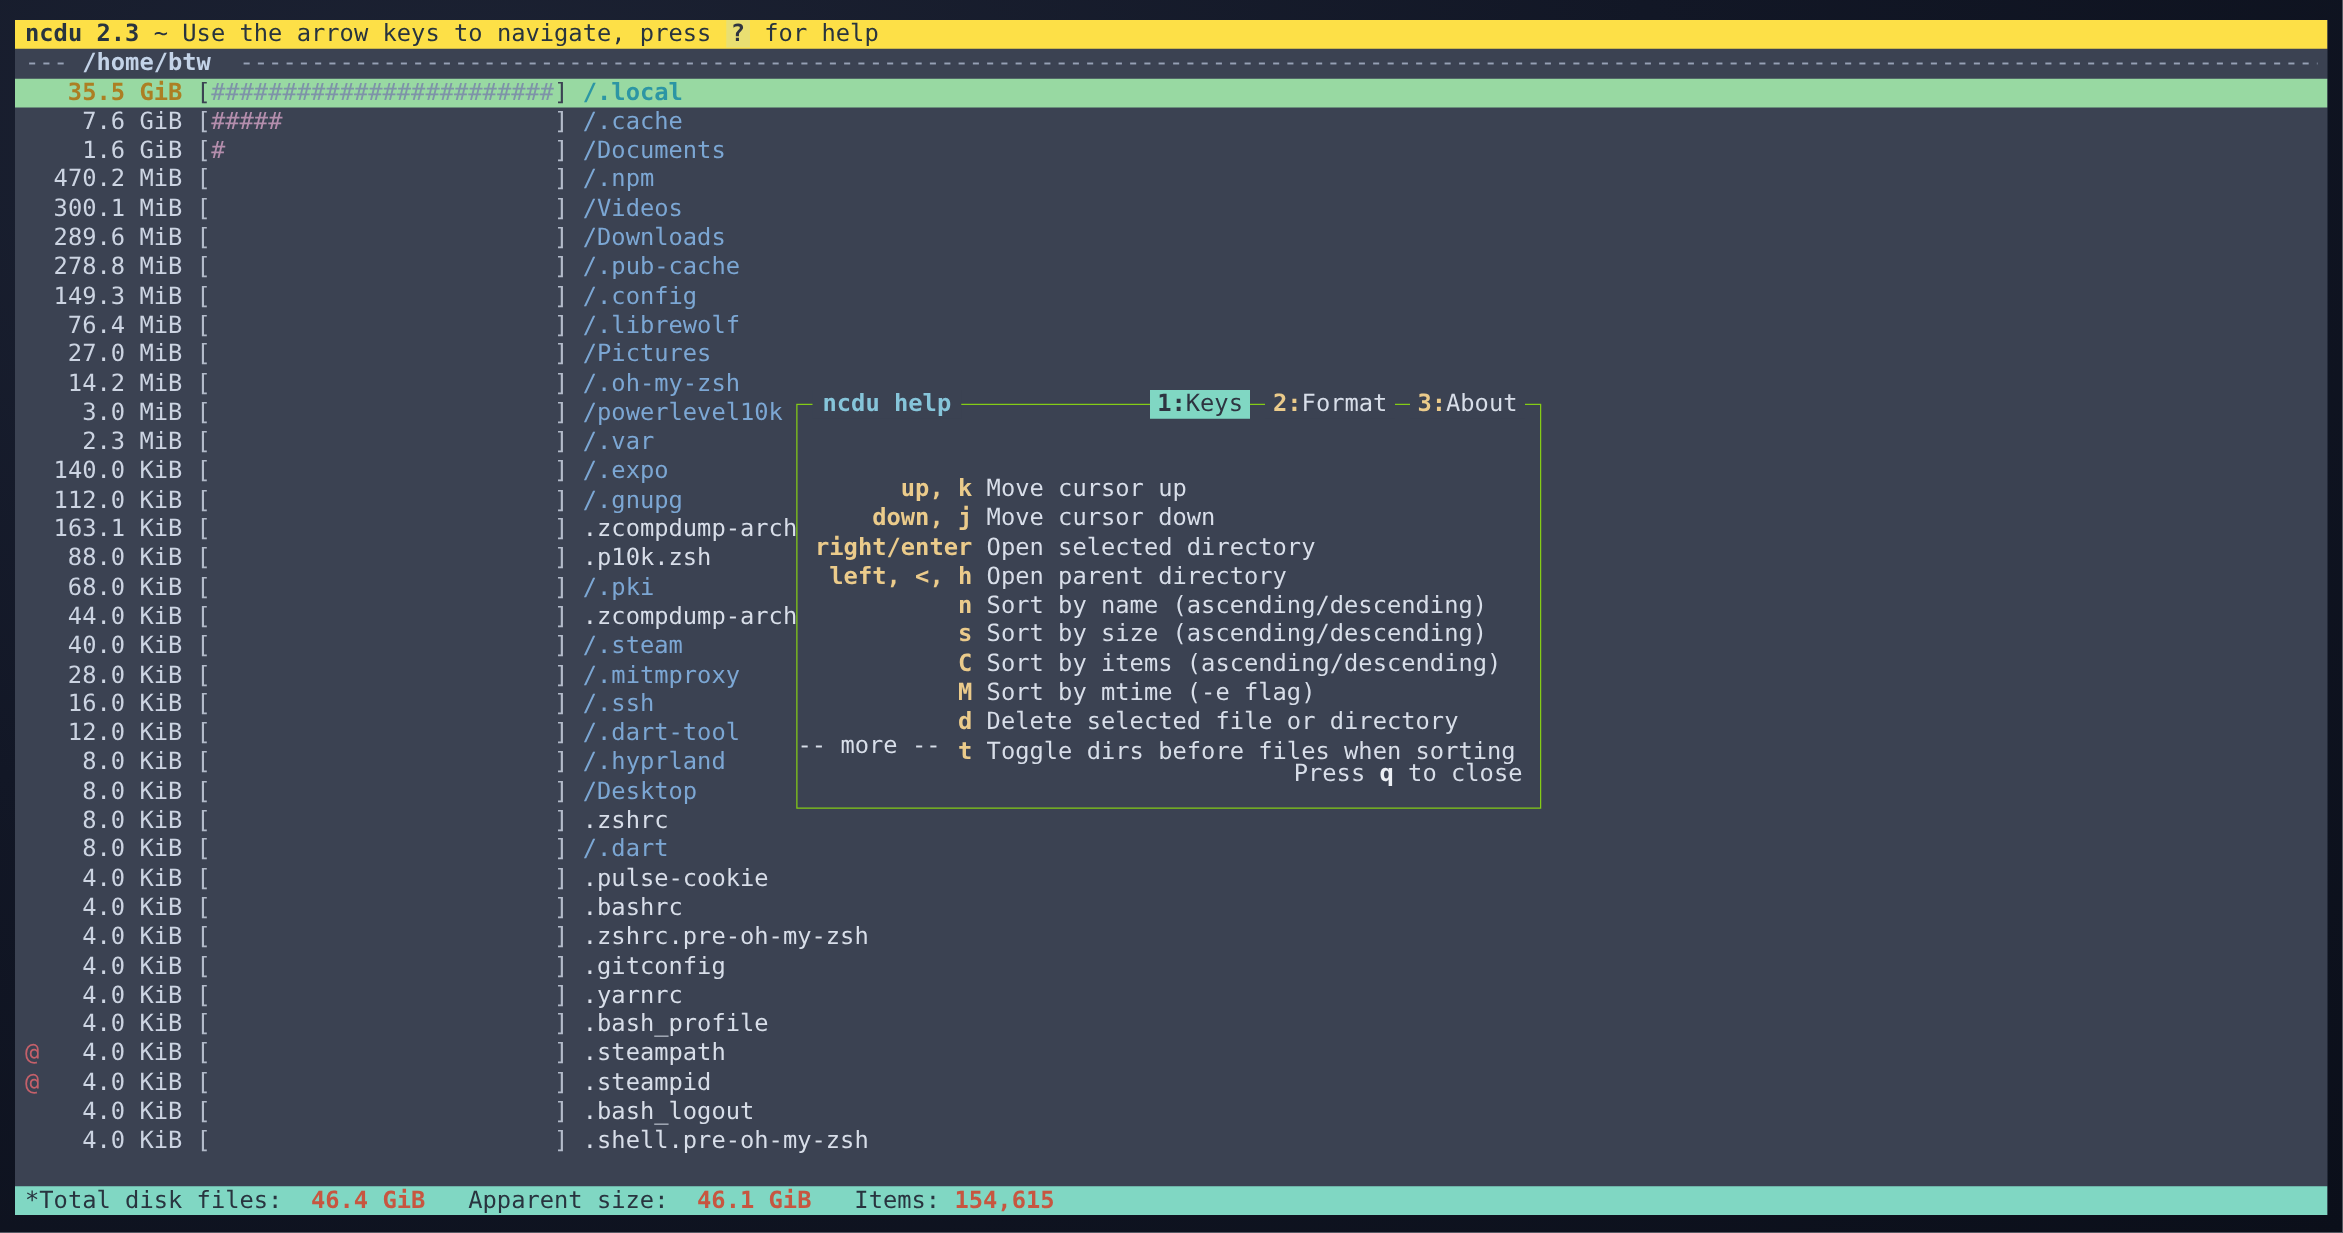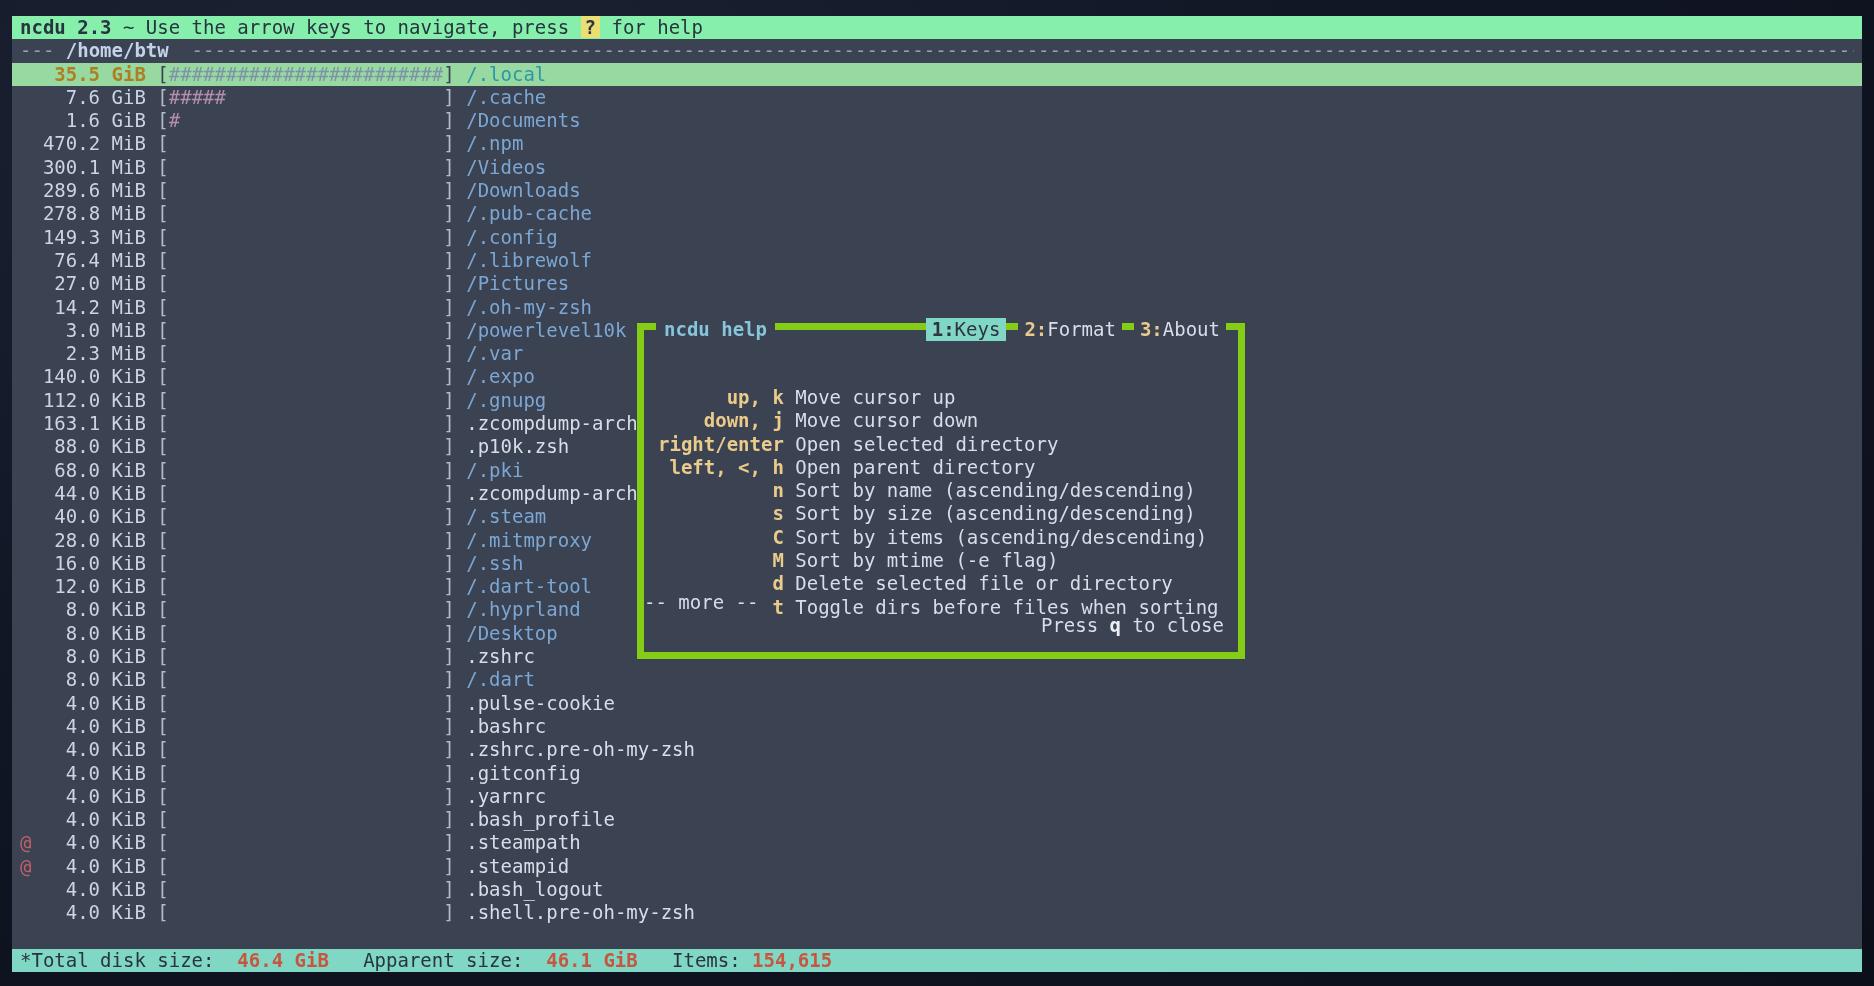--- a/index.html
+++ b/index.html
@@ -9,21 +9,21 @@
     font-family:"DejaVu Sans Mono", monospace;
   }
   .terminal{
     position:absolute;left:12px;right:12px;top:16px;bottom:14px;
     background:#3b4252;color:#d8dee9;
     font:19px/23.3px "DejaVu Sans Mono", monospace;
     display:flex;flex-direction:column;overflow:hidden;
   }
   
   .hbar{
-    background:#86efac;color:#28343f;white-space:pre;padding:0 8px;flex:0 0 23.3px;
+    background:#fde047;color:#28343f;white-space:pre;padding:0 8px;flex:0 0 23.3px;
   }
   .hbar .app{font-weight:bold;}
   .key-badge{
     background:#e9df72;color:#2e3440;font-weight:bold;padding:0 4px;
   }
   
   .pathline{
     display:flex;white-space:pre;padding:0 8px;flex:0 0 23.3px;overflow:hidden;
   }
   .pathline .lead{color:#96a0b5;}
@@ -36,26 +36,26 @@
   .row .size{display:inline-block;width:5ch;text-align:right;color:#ccd4e2;}
   .row .unit{color:#ccd4e2;}
   .row .brk{color:#b3bbca;}
   .row .fill{display:inline-block;width:24ch;white-space:pre;color:#b48ead;overflow:hidden;vertical-align:bottom;}
   .row .name{color:#d8dee9;}
   .row .name.dir{color:#7ca7d4;}
   .row.selected{background:#98d9a2;}
   .row.selected .size,.row.selected .unit{color:#ac7f23;font-weight:bold;}
   .row.selected .brk{color:#3b4252;}
   .row.selected .fill{color:#7e93a8;}
-  .row.selected .name{color:#2c96a4;font-weight:normal;}
+  .row.selected .name{color:#2c96a4;font-weight:bold;}
   .row.selected .name.dir{color:#2c96a4;}
   
   .dialog{
     position:absolute;left:625px;top:307px;width:594px;
-    background:#3b4252;border:7px solid #84cc16;
+    background:#3b4252;border:1px solid #84cc16;
   }
   .titlebar{
     position:absolute;top:-12px;left:0;right:0;height:23px;
     display:flex;align-items:center;padding:0 12px;
   }
   .titlebar .dtitle{
     background:#3b4252;color:#86c5da;font-weight:bold;padding:0 8px;white-space:pre;
   }
   .titlebar .spacer{flex:1;}
   .titlebar .tabgap{width:12px;}
@@ -136,15 +136,15 @@
       <span class="spacer"></span>
       <span class="tabs-mount" style="display:contents"><span class="tab selected"><span class="tkey">1:</span><span class="tlabel">Keys</span></span><span class="tabgap"></span><span class="tab"><span class="tkey">2:</span><span class="tlabel">Format</span></span><span class="tabgap"></span><span class="tab"><span class="tkey">3:</span><span class="tlabel">About</span></span></span>
     </div>
     <div class="dbody">
       <div class="entries-mount" style="display:contents"><div class="drow"><span class="dkey">up, k</span><span> </span><span class="ddesc">Move cursor up</span></div><div class="drow"><span class="dkey">down, j</span><span> </span><span class="ddesc">Move cursor down</span></div><div class="drow"><span class="dkey">right/enter</span><span> </span><span class="ddesc">Open selected directory</span></div><div class="drow"><span class="dkey">left, &lt;, h</span><span> </span><span class="ddesc">Open parent directory</span></div><div class="drow"><span class="dkey">n</span><span> </span><span class="ddesc">Sort by name (ascending/descending)</span></div><div class="drow"><span class="dkey">s</span><span> </span><span class="ddesc">Sort by size (ascending/descending)</span></div><div class="drow"><span class="dkey">C</span><span> </span><span class="ddesc">Sort by items (ascending/descending)</span></div><div class="drow"><span class="dkey">M</span><span> </span><span class="ddesc">Sort by mtime (-e flag)</span></div><div class="drow"><span class="dkey">d</span><span> </span><span class="ddesc">Delete selected file or directory</span></div><div class="drow"><span class="dkey">t</span><span> </span><span class="ddesc">Toggle dirs before files when sorting</span></div></div>
       <div class="dmore">-- more --</div>
       <div class="dclose"><span>Press </span><span class="ckey">q</span><span> to close</span></div>
     </div>
   </div>
 
-  <div class="fbar"><span>*Total disk size:</span><span class="val g1">46.4 GiB</span><span class="g2">Apparent size:</span><span class="val g1">46.1 GiB</span><span class="g2">Items:</span><span class="val g3">154,615</span></div>
+  <div class="fbar"><span>*Total disk files:</span><span class="val g1">46.4 GiB</span><span class="g2">Apparent size:</span><span class="val g1">46.1 GiB</span><span class="g2">Items:</span><span class="val g3">154,615</span></div>
 
 </div>
 
 </body></html>

